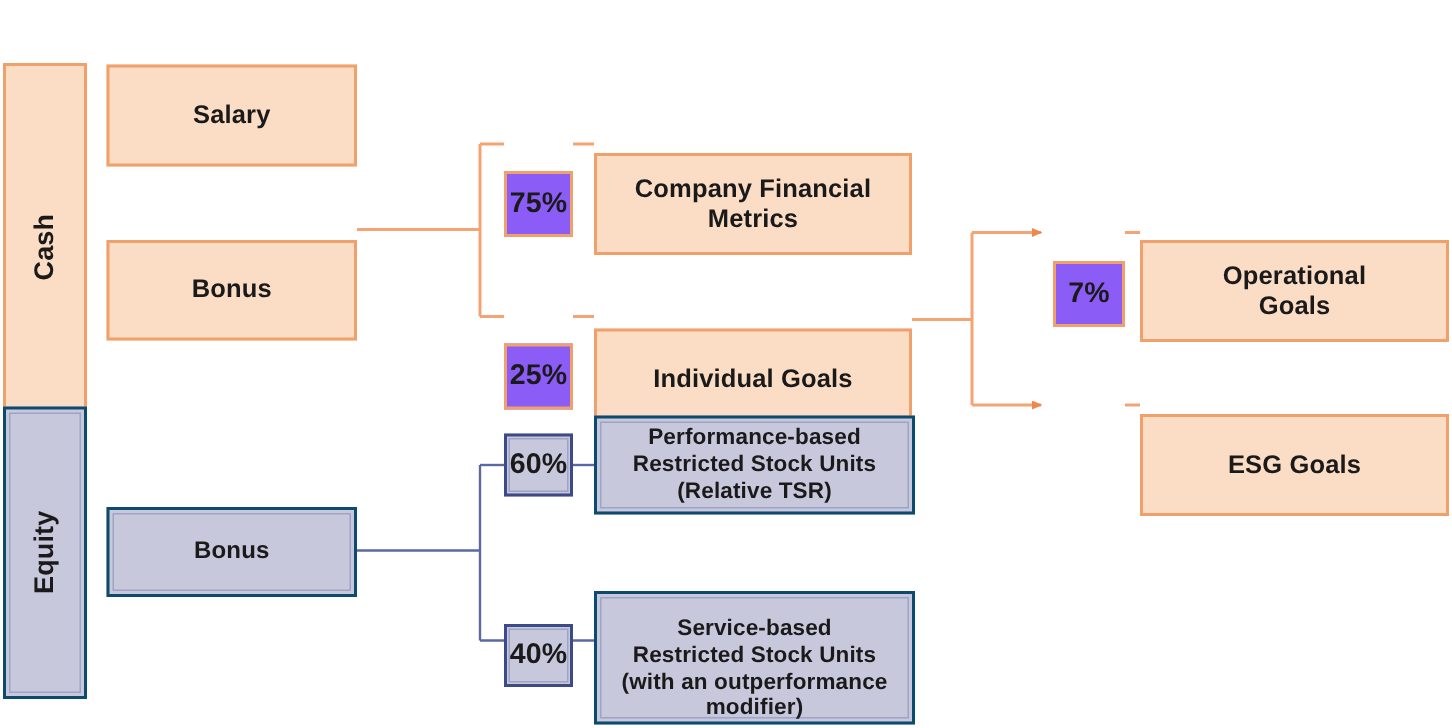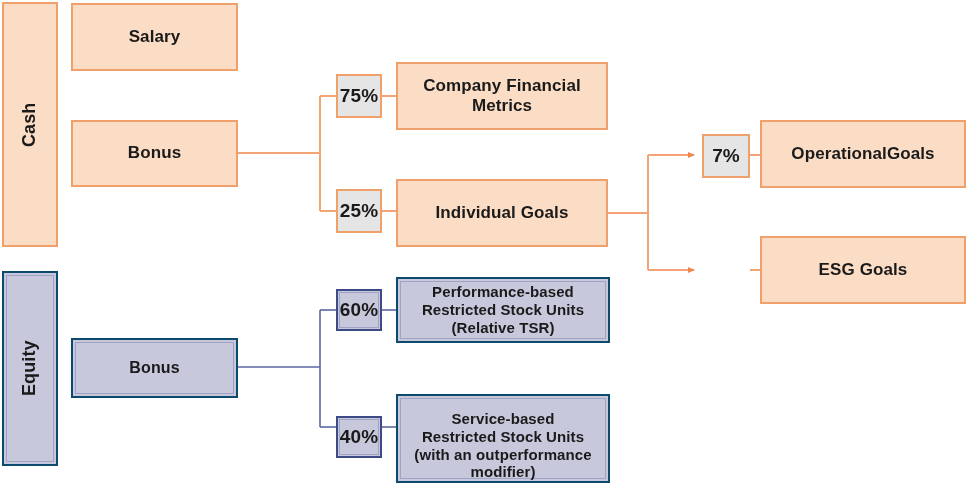--- a/index.html
+++ b/index.html
@@ -29,38 +29,39 @@
     font-weight: bold;
     color: #1a1a1a;
     line-height: 1.18;
     letter-spacing: .1px;
   }
 
   
   .cash {
     background: #FBDCC4;
     border: 2px solid #F0A06A;
+    margin-top: 40px;
   }
   
   .equity {
     background: #C7C8DC;
     border: 2px solid #0c4a6e;
     box-shadow: inset 0 0 0 2px #C7C8DC, inset 0 0 0 3px #9FA3C4;
   }
 
   .vert-label {
     writing-mode: vertical-rl;
     transform: rotate(180deg);
   }
 
   .pct {
     font-size: 19px;
     font-weight: bold;
   }
-  .pct.cash  { background: #e5e5e5; border: 2px solid #F0A06A; }
+  .pct.cash  { background: #8b5cf6; border: 2px solid #F0A06A; }
   .pct.equity{ background: #C7C8DC; border: 2px solid #3C4A85;
                box-shadow: inset 0 0 0 1px #C7C8DC, inset 0 0 0 2px #9FA3C4; }
 
   .t18 { font-size: 18px; }
   .t17 { font-size: 17px; }
   .t16 { font-size: 16px; }
   .t15 { font-size: 15px; }
 
   
   .conn {
@@ -136,21 +137,21 @@
   <div class="box cash t17" style="left:396px; top:62px; width:212px; height:68px; flex-direction:column;">
     <span>Company Financial</span>
     <span>Metrics</span>
   </div>
 
   <div class="box pct cash" style="left:702px; top:134px; width:48px; height:44px;">
     <span>7%</span>
   </div>
 
 
-  <div class="box cash t17" style="left:760px; top:120px; width:206px; height:68px; ">
+  <div class="box cash t17" style="left:760px; top:120px; width:206px; height:68px; flex-direction:column;">
     <span>Operational</span>
     <span>Goals</span>
   </div>
 
   <div class="box cash t17" style="left:760px; top:236px; width:206px; height:68px;">
     <span>ESG Goals</span>
   </div>
 
   <div class="box equity vert-label t18" style="left:2px; top:271px; width:56px; height:195px;">
     <span>Equity</span>

